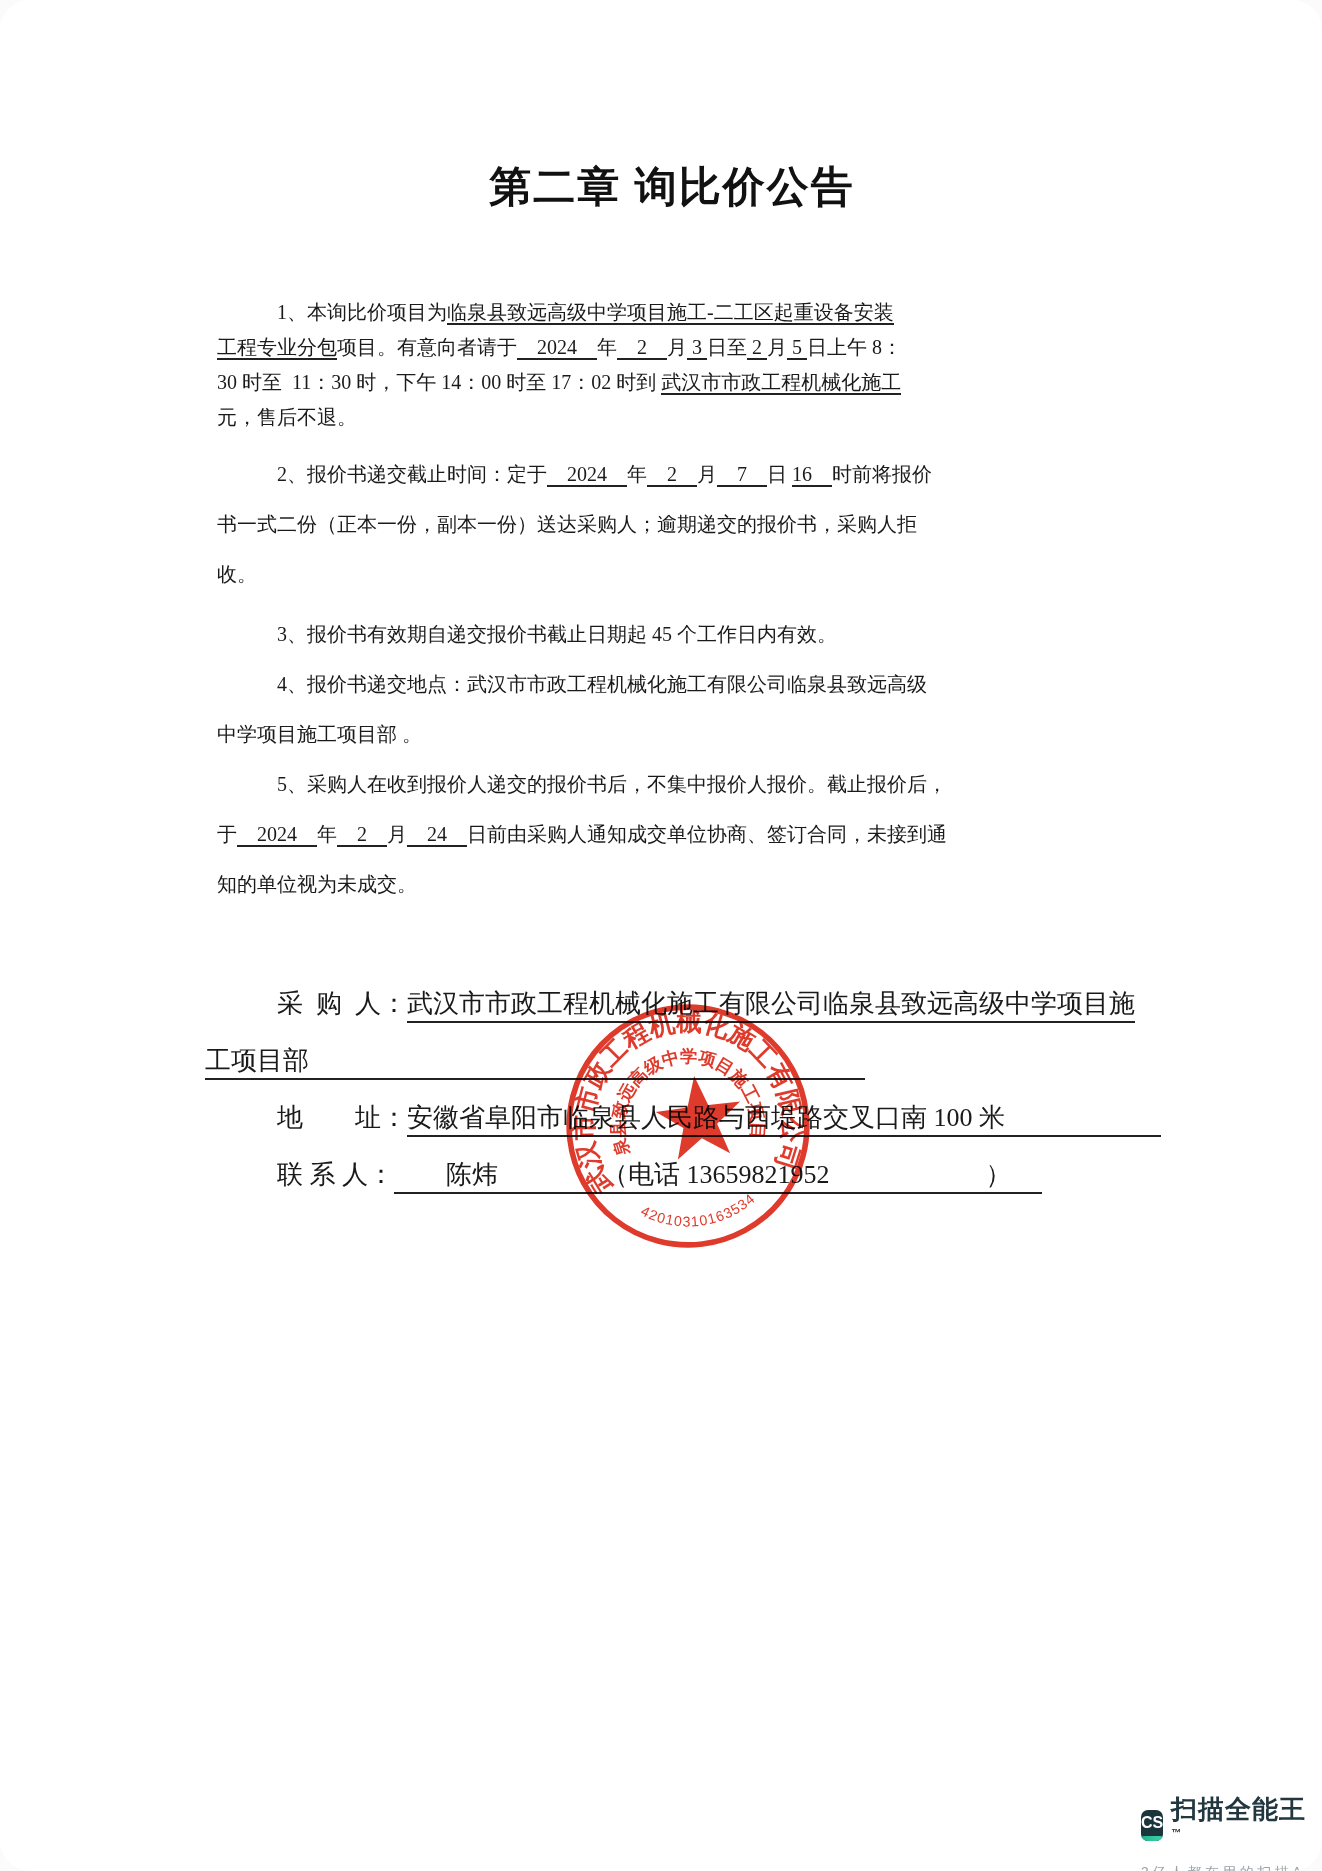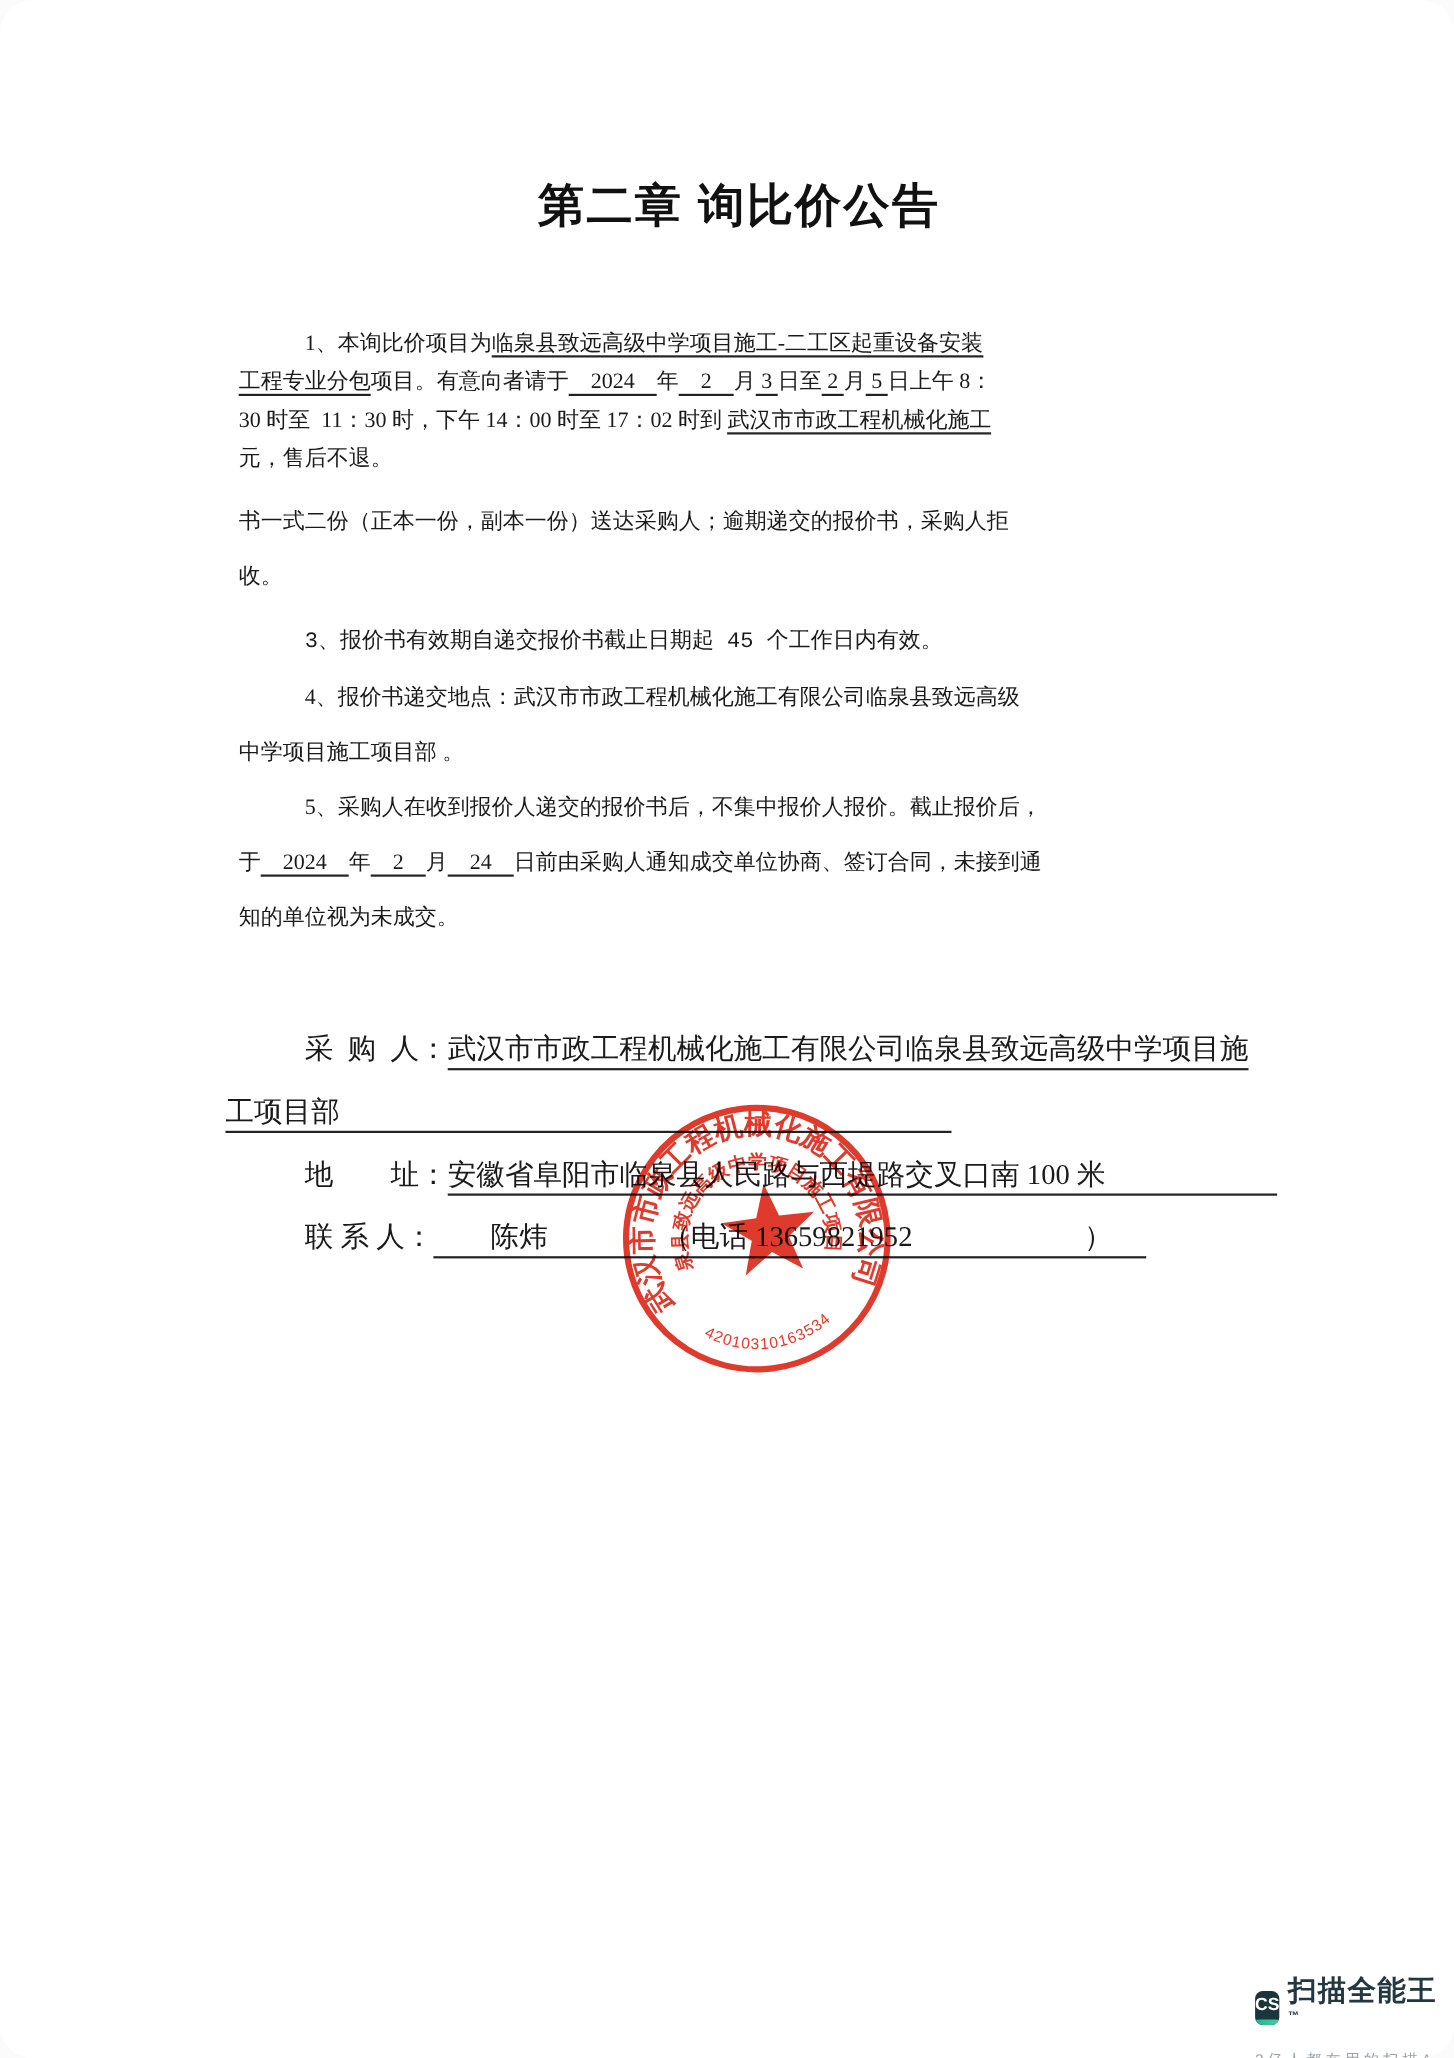--- a/index.html
+++ b/index.html
@@ -5,21 +5,21 @@
   html,body{margin:0;padding:0;background:#fbfbfb;}
   .page{position:relative;width:1322px;height:1871px;background:#ffffff;overflow:hidden;
         font-family:"Liberation Serif", serif;color:#1a1a1a;border-radius:30px;}
   .content{position:absolute;left:217px;top:163px;width:910px;}
   .title{font-family:"Liberation Sans", sans-serif;font-weight:bold;font-size:42px;
          line-height:48px;text-align:center;letter-spacing:2px;color:#111;margin:0 0 84px 0;}
   .para{margin:0;font-size:20px;}
   .line{white-space:pre;line-height:50px;}
   .p1 .line{line-height:35px;}
   .p1{margin-bottom:14px;}
-  .p3{margin-top:10px;font-family:Liberation Mono, monospace;}
+  .p3{margin-top:10px;}
   .indent{padding-left:60px;}
   .u{border-bottom:2px solid #222;}
   .footer{margin-top:66px;font-size:26px;}
   .frow{white-space:pre;line-height:57px;}
   .frow .u{display:inline-block;line-height:34px;vertical-align:baseline;}
   .row2{margin-left:-12px;}
   .u-buyer2{width:660px;}
   .u-addr{width:754px;}
   .u-contact{width:648px;}
   
@@ -47,20 +47,21 @@
     <h1 class="title">第二章  询比价公告</h1>
 
     <div class="para p1">
       <div class="line indent"><span>1、本询比价项目为</span><span class="u">临泉县致远高级中学项目施工-二工区起重设备安装</span></div>
       <div class="line"><span class="u">工程专业分包</span><span>项目。有意向者请于</span><span class="u">　2024　</span><span>年</span><span class="u">　2　</span><span>月</span><span class="u"> 3 </span><span>日至</span><span class="u"> 2 </span><span>月</span><span class="u"> 5 </span><span>日上午 8：</span></div>
       <div class="line"><span>30 时至  11：30 时，下午 14：00 时至 17：02 时到 </span><span class="u">武汉市市政工程机械化施工</span></div>
       <div class="line"><span>元，售后不退。</span></div>
     </div>
 
     <div class="para p2">
+      <div class="line indent"><span>2、报价书递交截止时间：定于</span><span class="u">　2024　</span><span>年</span><span class="u">　2　</span><span>月</span><span class="u">　7　</span><span>日 </span><span class="u">16　</span><span>时前将报价</span></div>
       <div class="line"><span>书一式二份（正本一份，副本一份）送达采购人；逾期递交的报价书，采购人拒</span></div>
       <div class="line"><span>收。</span></div>
     </div>
 
     <div class="para p3">
       <div class="line indent"><span>3、报价书有效期自递交报价书截止日期起 45 个工作日内有效。</span></div>
     </div>
 
     <div class="para p4">
       <div class="line indent"><span>4、报价书递交地点：武汉市市政工程机械化施工有限公司临泉县致远高级</span></div>

